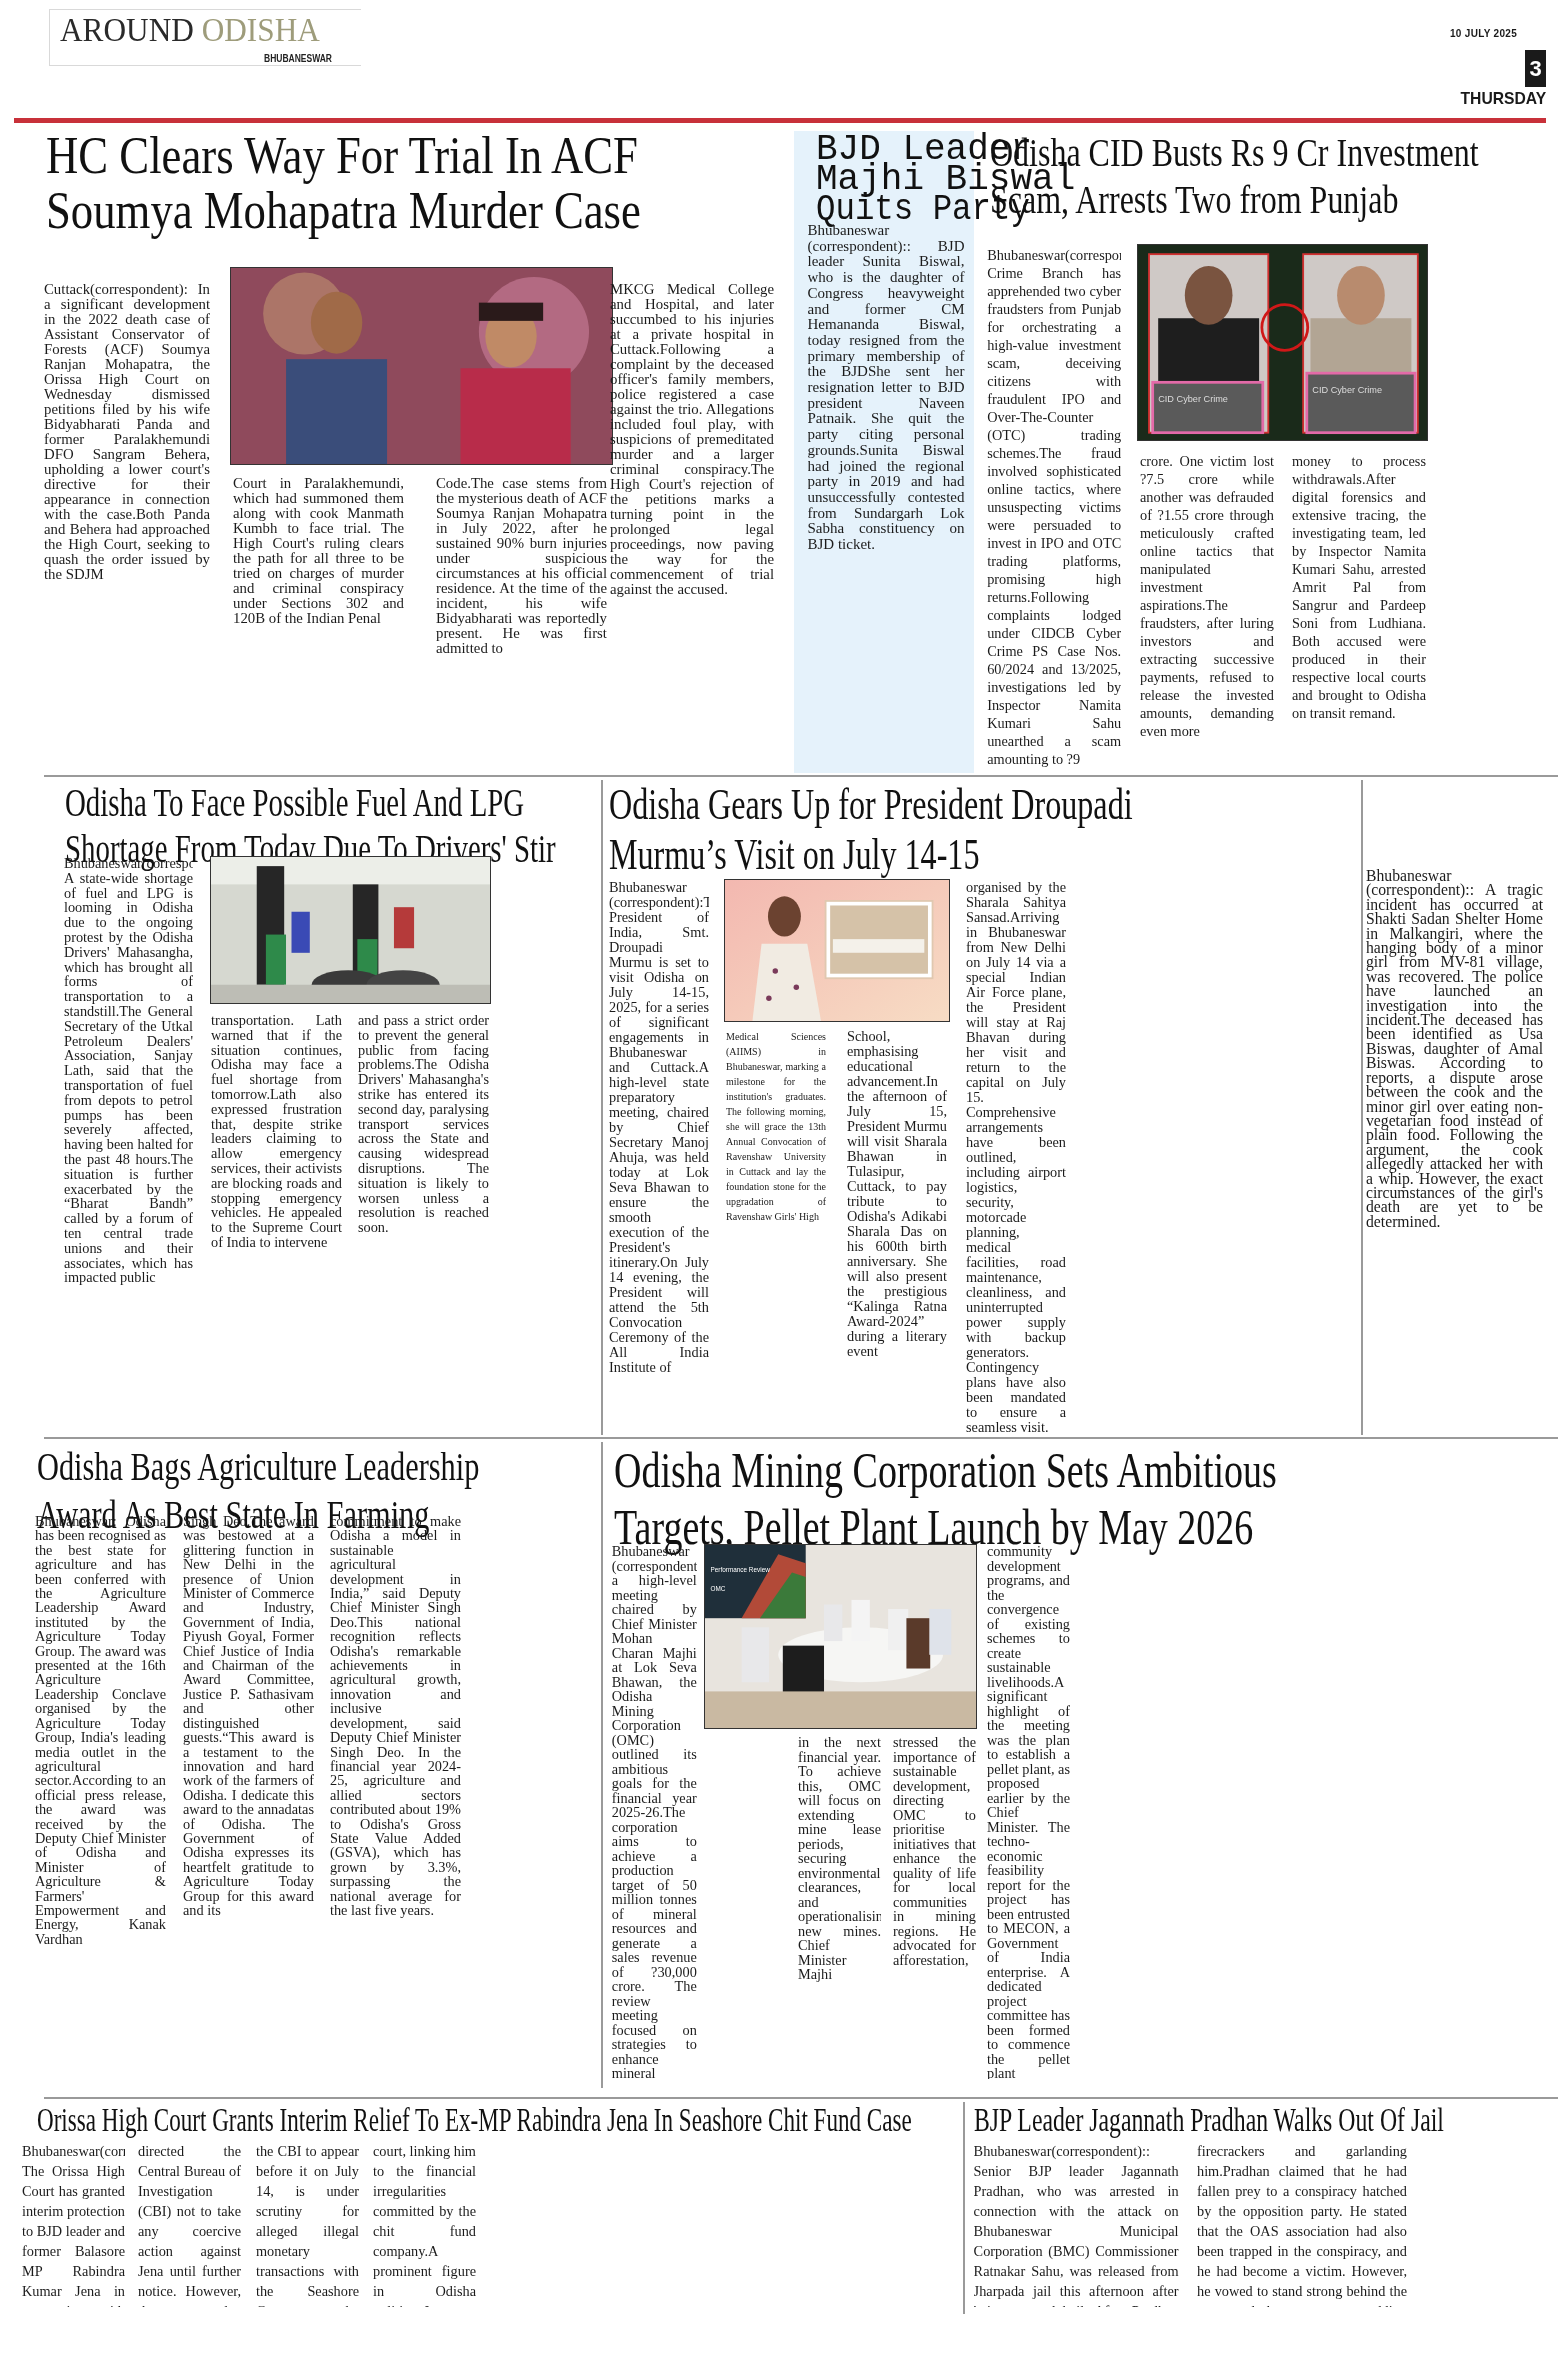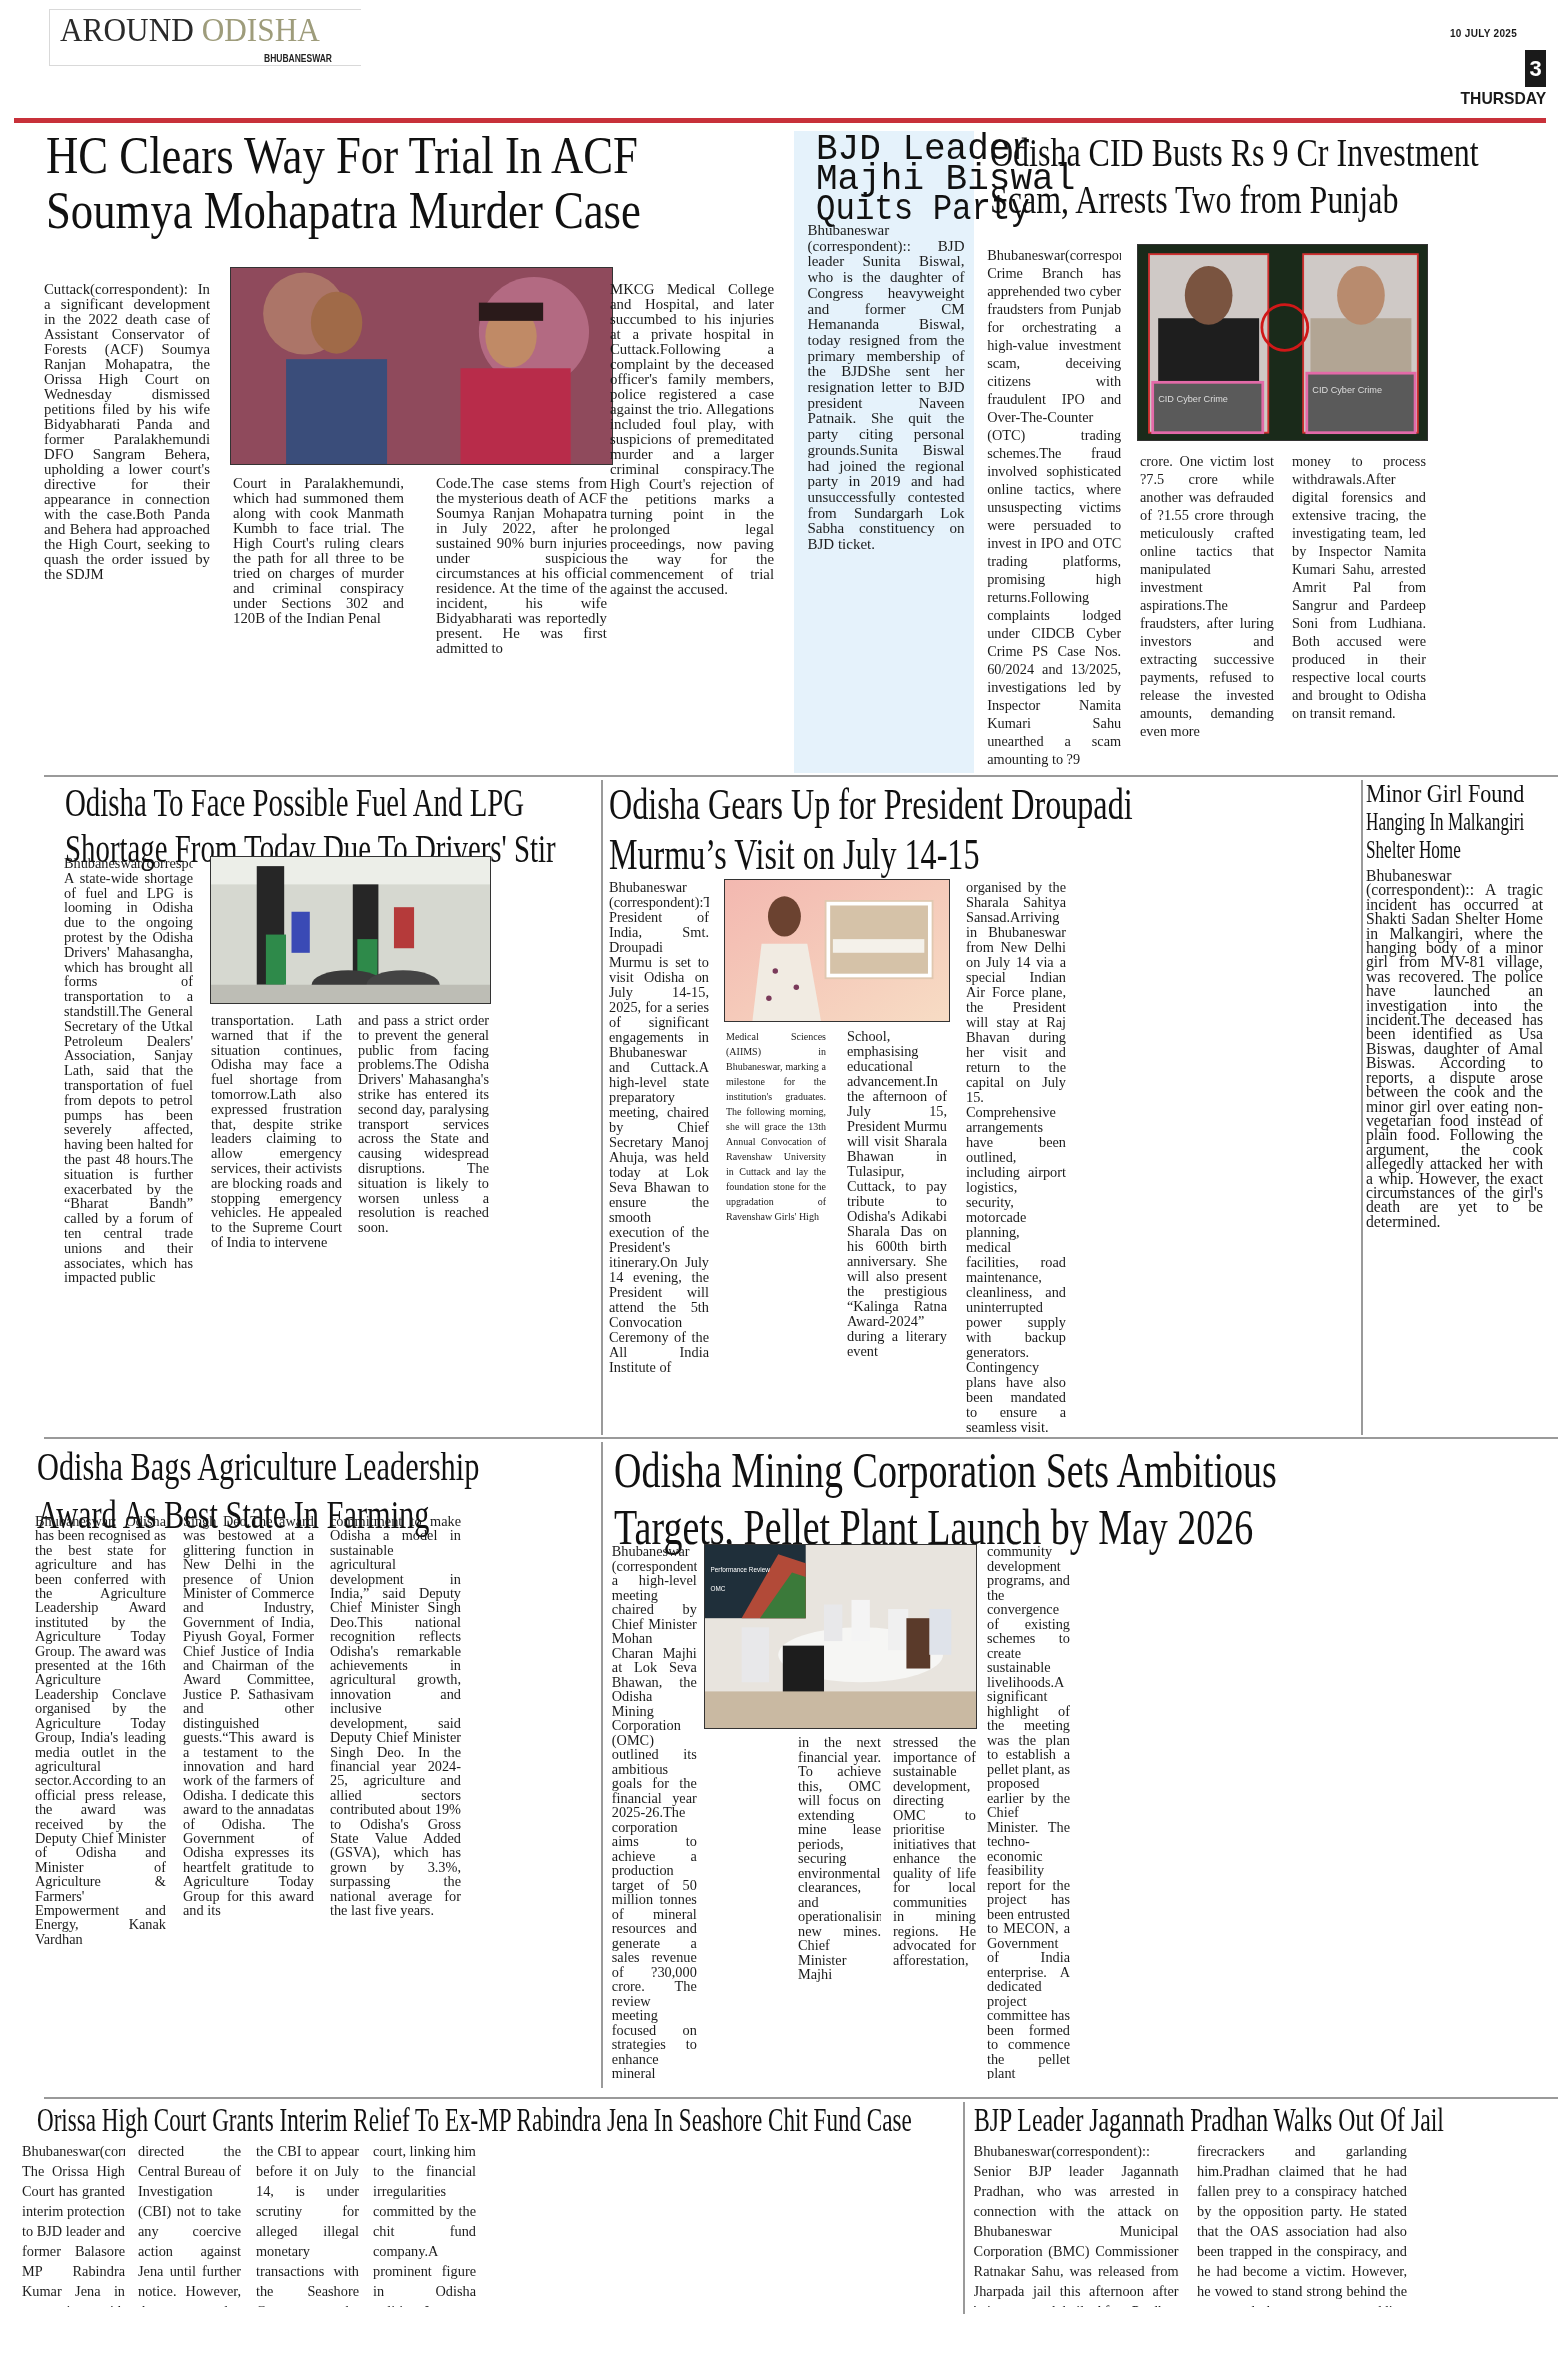--- a/index.html
+++ b/index.html
@@ -156,25 +156,20 @@
     </svg>
   </div>
   <div class="body-text" style="left:117px;top:249px;width:100px;height:402px;font-size:10px;line-height:15px;">Medical Sciences (AIIMS) in Bhubaneswar, marking a milestone for the institution's graduates. The following morning, she will grace the 13th Annual Convocation of Ravenshaw University in Cuttack and lay the foundation stone for the upgradation of Ravenshaw Girls' High</div>
   <div class="body-text" style="left:238px;top:249px;width:100px;height:402px;font-size:14.3px;line-height:15px;">School, emphasising educational advancement.In the afternoon of July 15, President Murmu will visit Sharala Bhawan in Tulasipur, Cuttack, to pay tribute to Odisha's Adikabi Sharala Das on his 600th birth anniversary. She will also present the prestigious “Kalinga Ratna Award-2024” during a literary event</div>
   <div class="body-text" style="left:357px;top:100px;width:100px;height:552px;font-size:14.3px;line-height:15px;">organised by the Sharala Sahitya Sansad.Arriving in Bhubaneswar from New Delhi on July 14 via a special Indian Air Force plane, the President will stay at Raj Bhavan during her visit and return to the capital on July 15. Comprehensive arrangements have been outlined, including airport logistics, security, motorcade planning, medical facilities, road maintenance, cleanliness, and uninterrupted power supply with backup generators. Contingency plans have also been mandated to ensure a seamless visit.</div>
 </article>
 
 <div class="rule-v" style="left:1361px;top:780px;height:655px;"></div>
 
 <article class="article" style="left:1366px;top:780px;width:189px;height:655px;">
-  <h2 class="headline" style="position:absolute;left:0px;top:0px;font-size:26px;line-height:28px;width:189px;">
-    <span style="display:block;transform:scaleX(0.85);transform-origin:left;">Minor Girl Found</span>
-    <span style="display:block;transform:scaleX(0.66);transform-origin:left;">Hanging In Malkangiri</span>
-    <span style="display:block;transform:scaleX(0.66);transform-origin:left;">Shelter Home</span>
-  </h2>
   <div class="body-text" style="left:0px;top:89px;width:177px;height:563px;font-size:15.7px;line-height:14.4px;">Bhubaneswar (correspondent):: A tragic incident has occurred at Shakti Sadan Shelter Home in Malkangiri, where the hanging body of a minor girl from MV-81 village, was recovered. The police have launched an investigation into the incident.The deceased has been identified as Usa Biswas, daughter of Amal Biswas. According to reports, a dispute arose between the cook and the minor girl over eating non-vegetarian food instead of plain food. Following the argument, the cook allegedly attacked her with a whip. However, the exact circumstances of the girl's death are yet to be determined.</div>
 </article>
 
 <div class="rule-h" style="left:44px;top:1437px;width:1514px;"></div>
 
 <article class="article" style="left:0;top:1442px;width:600px;height:646px;">
   <h2 class="headline" style="position:absolute;left:37px;top:0px;font-size:41px;line-height:48px;transform:scaleX(0.74);">
     <span>Odisha Bags Agriculture Leadership</span><br>
     <span>Award As Best State In Farming</span>
   </h2>

